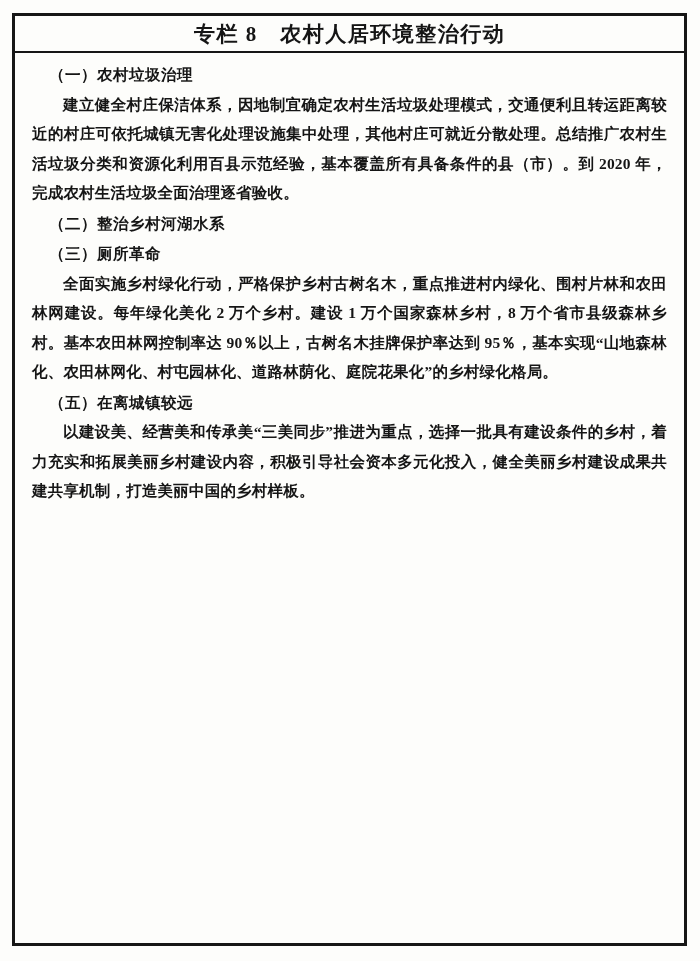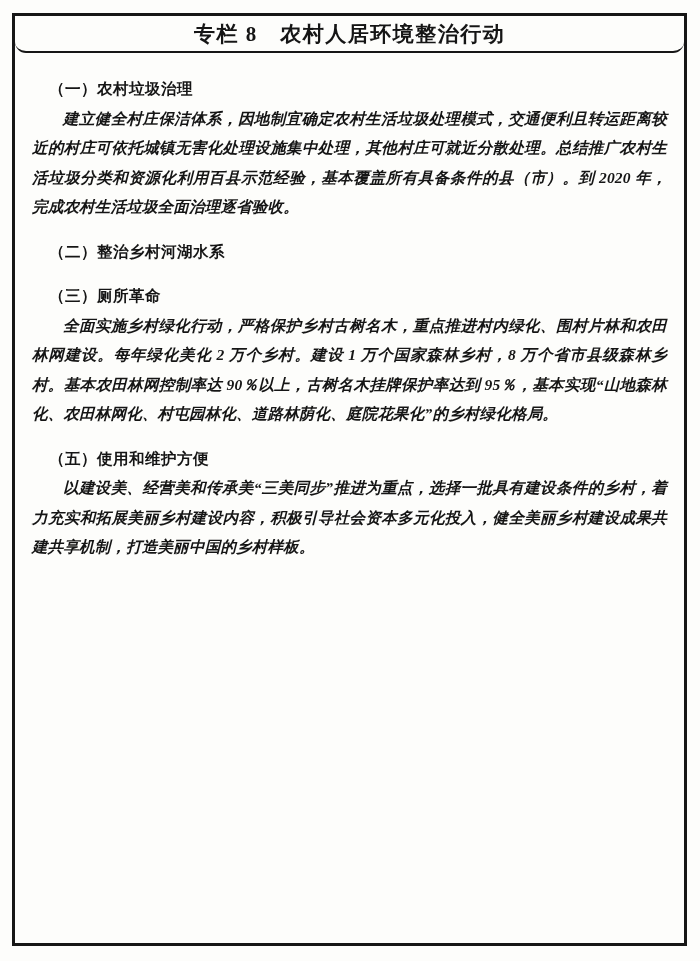--- a/index.html
+++ b/index.html
@@ -25,52 +25,50 @@
   }
   .box-title{
     height:35px;
     box-sizing:content-box;
     display:flex;align-items:center;justify-content:center;
     border-bottom:2px solid var(--border-color);
     font-size:21px;
     font-weight:bold;
     letter-spacing:1.5px;
     white-space:pre;
-    border-radius:11px;
   }
   .box-body{
     padding:6px 17px 0 17px;
     font-size:15.5px;
     font-weight:bold;
   }
   .section-heading{
     line-height:29.5px;
     text-indent:1.1em;
-    margin:15px 0 0 0;
+    margin:1px 0 0 0;
     letter-spacing:0.5px;
   }
   .section-para{
     line-height:29.5px;
     text-indent:2em;
     text-align:justify;
     text-justify:inter-ideograph;
     margin:0;
     letter-spacing:0.2px;
-    font-style:italic;
   }
 </style>
 </head>
 <body>
 
 <div class="page">
   <div class="box">
     <div class="box-title">专栏 8　农村人居环境整治行动</div>
     <div class="box-body">
         <div class="section-heading">（一）农村垃圾治理</div>
         <p class="section-para">建立健全村庄保洁体系，因地制宜确定农村生活垃圾处理模式，交通便利且转运距离较近的村庄可依托城镇无害化处理设施集中处理，其他村庄可就近分散处理。总结推广农村生活垃圾分类和资源化利用百县示范经验，基本覆盖所有具备条件的县（市）。到 2020 年，完成农村生活垃圾全面治理逐省验收。</p>
         <div class="section-heading">（二）整治乡村河湖水系</div>
         <div class="section-heading">（三）厕所革命</div>
         <p class="section-para">全面实施乡村绿化行动，严格保护乡村古树名木，重点推进村内绿化、围村片林和农田林网建设。每年绿化美化 2 万个乡村。建设 1 万个国家森林乡村，8 万个省市县级森林乡村。基本农田林网控制率达 90％以上，古树名木挂牌保护率达到 95％，基本实现“山地森林化、农田林网化、村屯园林化、道路林荫化、庭院花果化”的乡村绿化格局。</p>
-        <div class="section-heading">（五）使用和维护方便</div>
+        <div class="section-heading">（五）在离城镇较远</div>
         <p class="section-para">以建设美、经营美和传承美“三美同步”推进为重点，选择一批具有建设条件的乡村，着力充实和拓展美丽乡村建设内容，积极引导社会资本多元化投入，健全美丽乡村建设成果共建共享机制，打造美丽中国的乡村样板。</p>
       </div>
   </div>
 </div>
 
 </body></html>

